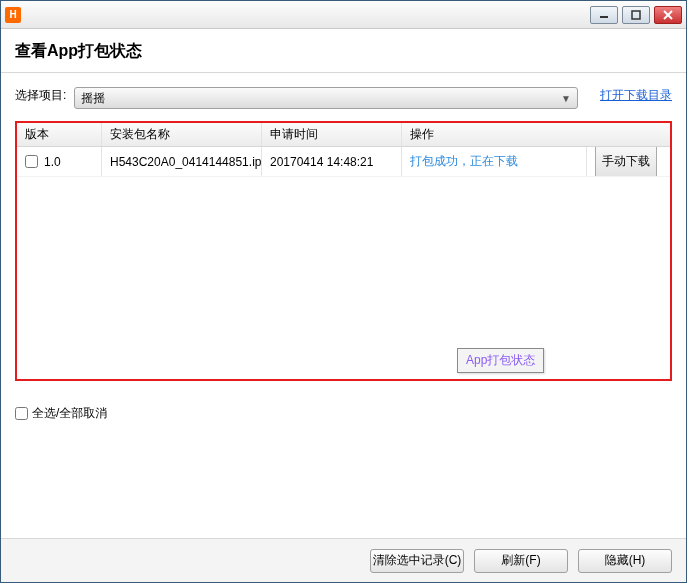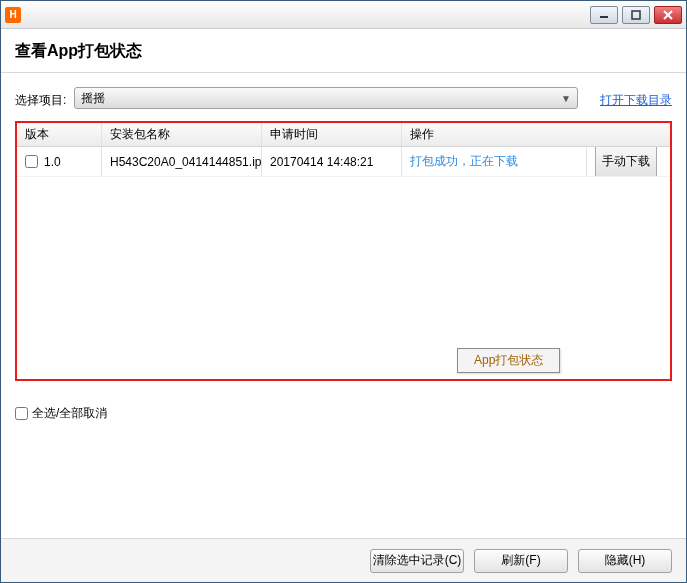--- a/index.html
+++ b/index.html
@@ -61,21 +61,21 @@
 .header h1 {
   font-size: 16px;
   font-weight: bold;
   color: #000;
 }
 .content {
   padding: 14px 14px 0 14px;
 }
 .project-row {
   display: flex;
-  align-items: flex-end;
+  align-items: flex-start;
   gap: 8px;
   margin-bottom: 12px;
 }
 .project-label { color: #000; }
 .project-select {
   flex: 1;
   height: 22px;
   border: 1px solid #a0a0a0;
   border-radius: 3px;
   background: linear-gradient(#fafafa, #dcdcdc);
@@ -135,23 +135,23 @@
   font-size: 12px;
   border-radius: 2px;
   cursor: pointer;
 }
 .tooltip {
   position: absolute;
   left: 440px;
   top: 225px;
   border: 1px solid #8a8a8a;
   background: #f4f4f4;
-  padding: 3px 16px;
-  font-size: 12px;
-  color: #a16207;
+  padding: 3px 8px;
+  font-size: 12px;
+  color: #8b5cf6;
   box-shadow: 1px 1px 2px rgba(0,0,0,0.15);
 }
 .select-all-row {
   margin-top: 24px;
   display: flex;
   align-items: center;
   gap: 4px;
 }
 .footer {
   position: absolute;

